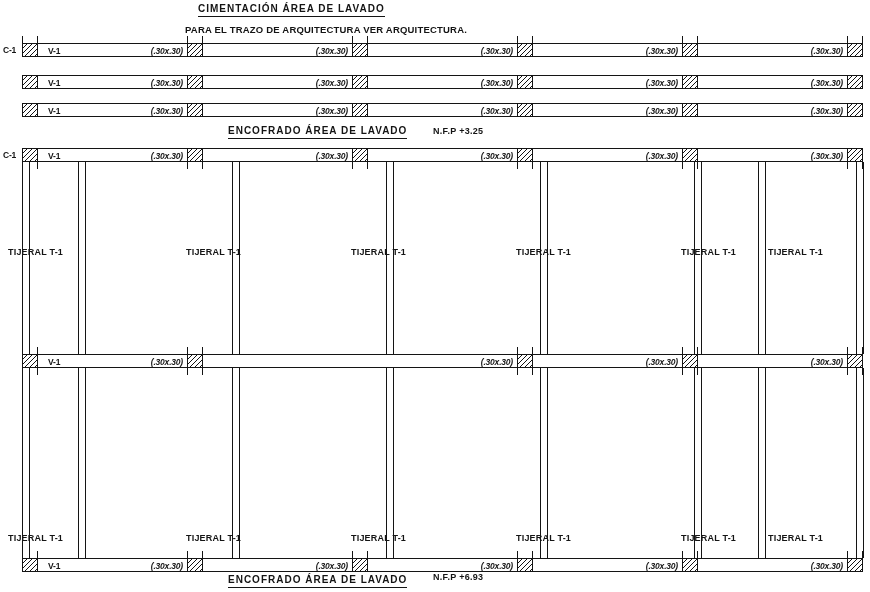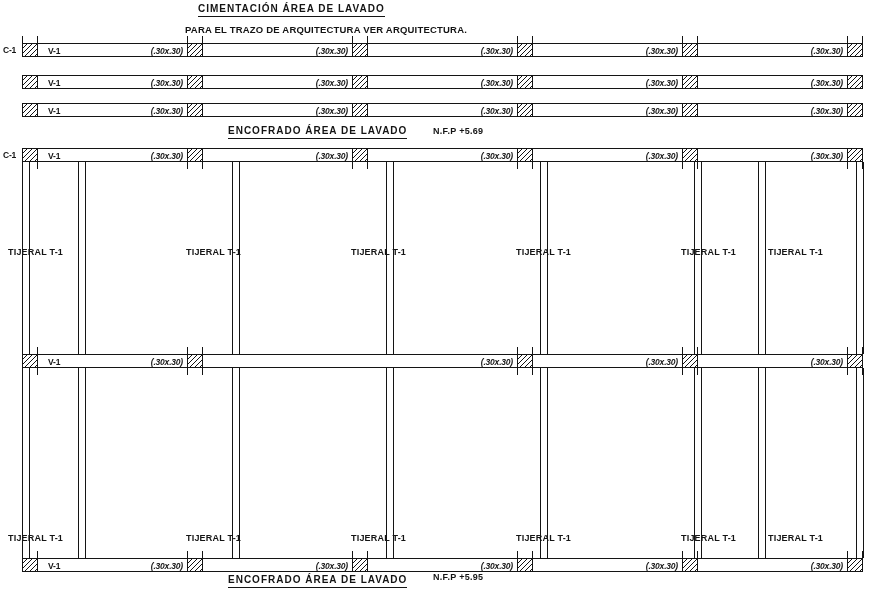--- a/index.html
+++ b/index.html
@@ -62,25 +62,25 @@
 <body>
 
 <div class="canvas" id="plan">
 
   <div class="title underlined" style="left:198px;top:4px;">CIMENTACIÓN ÁREA DE LAVADO</div>
 
   <div class="title note" style="left:185px;top:25px;">PARA EL TRAZO DE ARQUITECTURA VER ARQUITECTURA.</div>
 
   <div class="title underlined" style="left:228px;top:126px;">ENCOFRADO ÁREA DE LAVADO</div>
 
-  <div class="title level" style="left:433px;top:127px;">N.F.P +5.69</div>
+  <div class="title level" style="left:433px;top:127px;">N.F.P +3.25</div>
 
   <div class="title underlined" style="left:228px;top:575px;">ENCOFRADO ÁREA DE LAVADO</div>
 
-  <div class="title level" style="left:433px;top:573px;">N.F.P +5.95</div>
+  <div class="title level" style="left:433px;top:573px;">N.F.P +6.93</div>
 
 <div class="beam" style="left: 22px; top: 43px; width: 841px; height: 14px;"></div>
     <div class="lbl" style="left: 3px; top: 46px;">C-1</div>
     <div class="lbl" style="left: 48px; top: 47px;">V-1</div>
     <div class="hatch" style="left: 22px; top: 43px; width: 16px; height: 14px;"></div>
     <div class="vline" style="left: 22px; top: 36px; height: 7px;"></div>
     <div class="vline" style="left: 37px; top: 36px; height: 7px;"></div>
     <div class="hatch" style="left: 187px; top: 43px; width: 16px; height: 14px;"></div>
     <div class="lbl sec" style="left: 183px; top: 47px;">(.30x.30)</div>
     <div class="vline" style="left: 187px; top: 36px; height: 7px;"></div>

